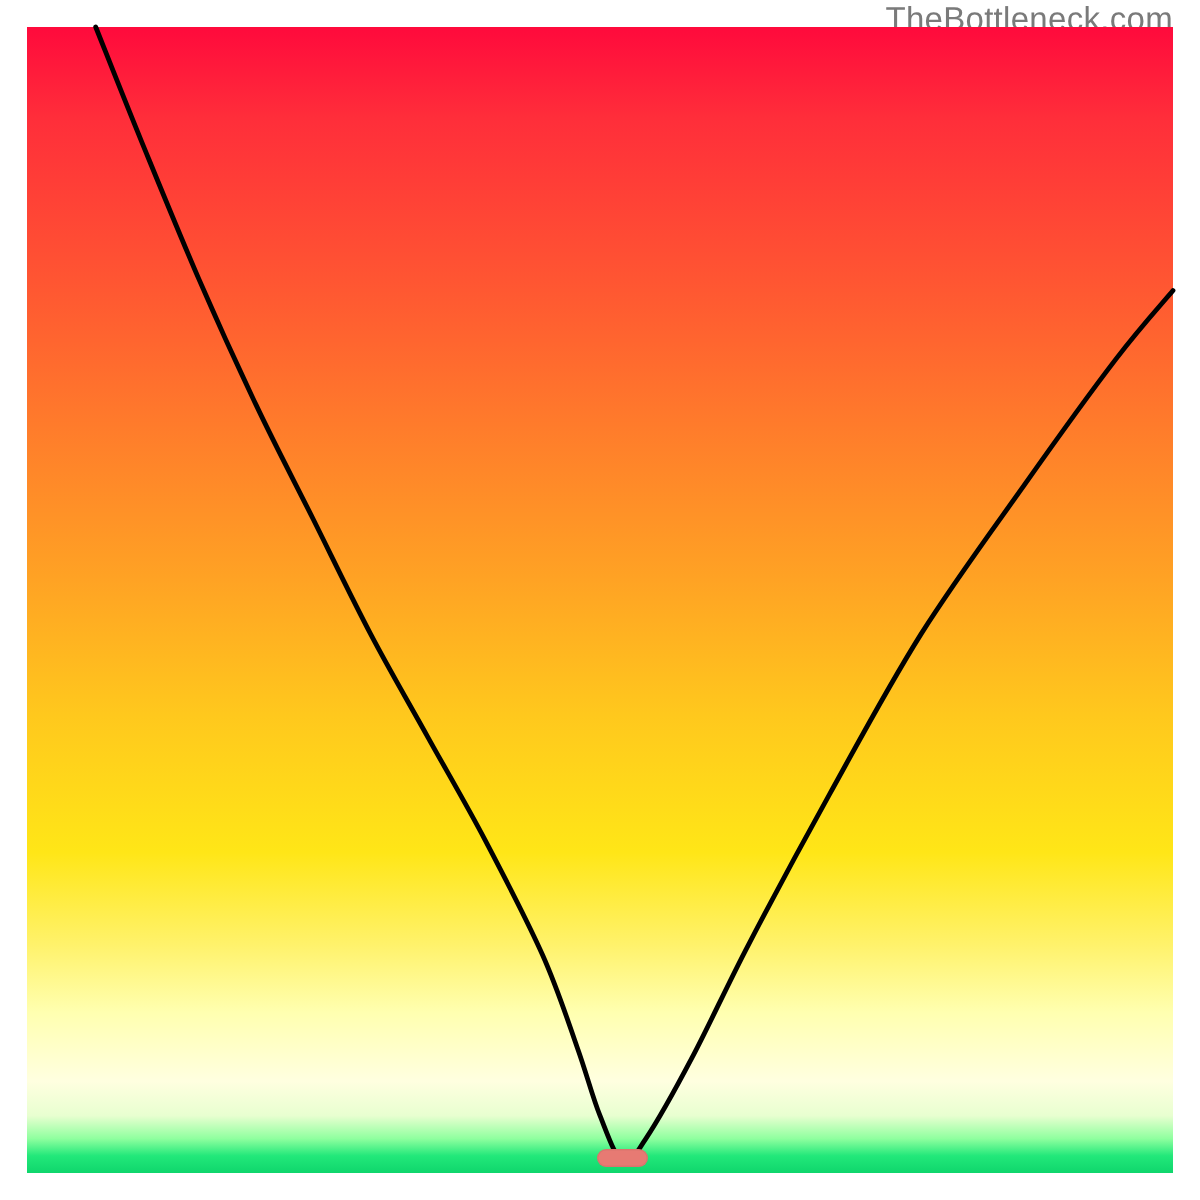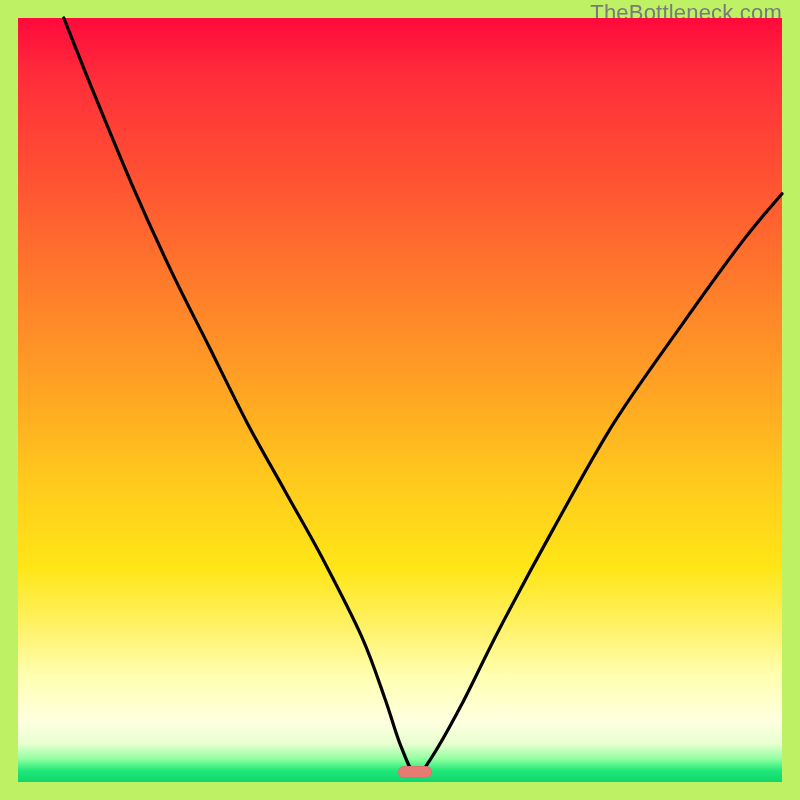--- a/index.html
+++ b/index.html
@@ -8,21 +8,21 @@
     width: 800px;
     height: 800px;
     background: #000;
     font-family: Arial, Helvetica, sans-serif;
     overflow: hidden;
   }
   .frame {
     position: relative;
     width: 800px;
     height: 800px;
-    background: #bef264;
+    background: #ffffff;
   }
   .plot-area {
     position: absolute;
     left: 18px;
     top: 18px;
     width: 764px;
     height: 764px;
     
     background: linear-gradient(to bottom,
       #ff0a3c 0%,

